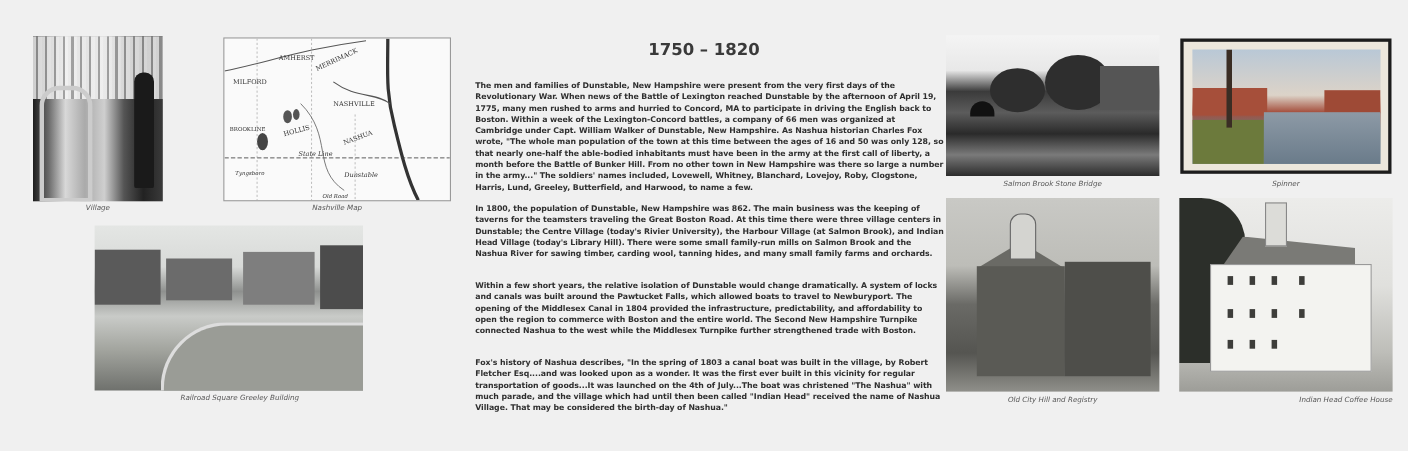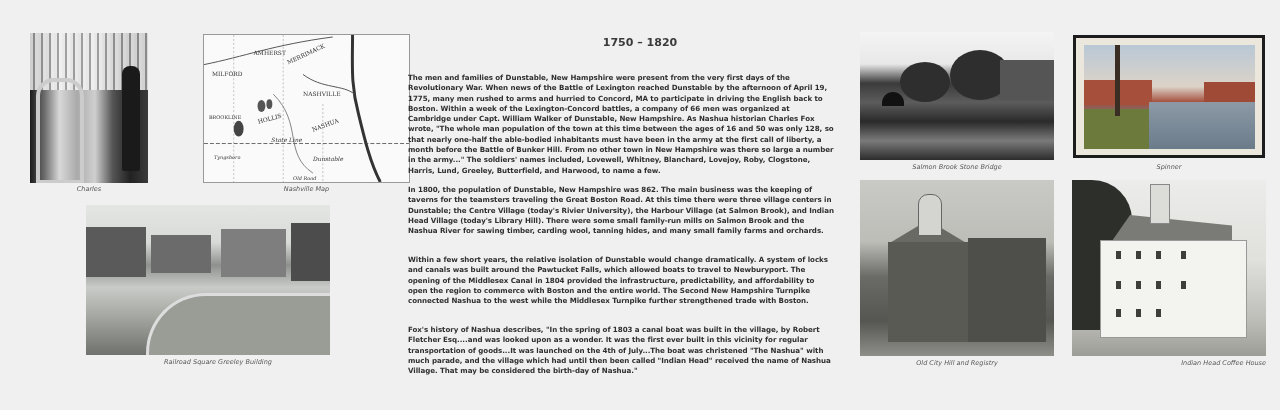--- a/index.html
+++ b/index.html
@@ -7,24 +7,24 @@
       width: 1280px; height: 410px; background: #f0f0f0; position: relative; overflow: hidden;
       font-family: "Liberation Sans", sans-serif; color: #333;
     }
     .photo { position: absolute; overflow: hidden; }
     .caption {
       position: absolute; font-family: "DejaVu Sans", sans-serif; font-style: italic;
       font-size: 6.5px; color: #555; text-align: center; white-space: nowrap;
     }
     .title {
       position: absolute; left: 540px; top: 36px; width: 200px; text-align: center;
-      font-family: "DejaVu Sans", sans-serif; font-weight: bold; font-size: 11px; color: #3a3a3a;
+      font-family: "DejaVu Sans", sans-serif; font-weight: bold; font-size: 15px; color: #3a3a3a;
     }
     .para {
-      position: absolute; left: 408px; width: 426px; font-family: "DejaVu Sans", sans-serif;
+      position: absolute; left: 432px; width: 426px; font-family: "DejaVu Sans", sans-serif;
       font-size: 7.1px; line-height: 10.3px; color: #2f2f2f; font-weight: 600; letter-spacing: -0.05px;
     }
     
     .spinner { background: linear-gradient(90deg,#1c1c1c 0%,#6a6a6a 12%,#d8d8d8 25%,#aaa 40%,#cfcfcf 55%,#555 70%,#222 85%,#3a3a3a 100%); }
     .spinner .top { position:absolute; left:0; top:0; width:100%; height:38%; background: repeating-linear-gradient(90deg,#eee 0 3px,#999 3px 5px,#f5f5f5 5px 8px); opacity:.85; }
     .spinner .frame { position:absolute; left:6px; top:30%; width:40px; height:65%; border:4px solid #ccc; border-radius:18px 18px 0 0; }
     .spinner .person { position:absolute; left:92px; top:22%; width:18px; height:70%; background:#1a1a1a; border-radius:8px 8px 2px 2px; }
     
     .map { background:#fafafa; border:1px solid #999; box-sizing:border-box; }
     .map svg { width:100%; height:100%; }
@@ -60,21 +60,21 @@
     .coffee .win { position:absolute; width:5px; height:8px; background:#3d3d3a; }
   </style>
 </head>
 <body>
 
 <div class="photo spinner" style="left:30px;top:33px;width:118px;height:150px;">
   <div class="top"></div>
     <div class="frame"></div>
     <div class="person"></div>
 </div>
-<div class="caption" style="left:30px;top:185px;width:118px;">Charles</div>
+<div class="caption" style="left:30px;top:185px;width:118px;">Village</div>
 
 <div class="photo map" style="left:203px;top:34px;width:207px;height:149px;">
   <svg viewBox="0 0 207 149" preserveAspectRatio="none">
     <path d="M150 0 C150 30 148 50 156 80 C162 105 168 130 178 149" stroke="#333" stroke-width="3" fill="none"></path>
     <path d="M0 30 C40 22 70 10 130 2" stroke="#555" stroke-width="1" fill="none"></path>
     <path d="M100 40 C120 55 140 50 152 60" stroke="#555" stroke-width="1" fill="none"></path>
     <path d="M0 110 L207 110" stroke="#444" stroke-width="0.8" stroke-dasharray="4 2" fill="none"></path>
     <path d="M30 0 L30 149 M80 0 L80 149 M120 70 L120 149" stroke="#888" stroke-width="0.5" stroke-dasharray="2 2" fill="none"></path>
     <path d="M70 60 C100 90 80 120 110 140" stroke="#666" stroke-width="0.8" fill="none"></path>
     <ellipse cx="58" cy="72" rx="4" ry="6" fill="#555"></ellipse>

